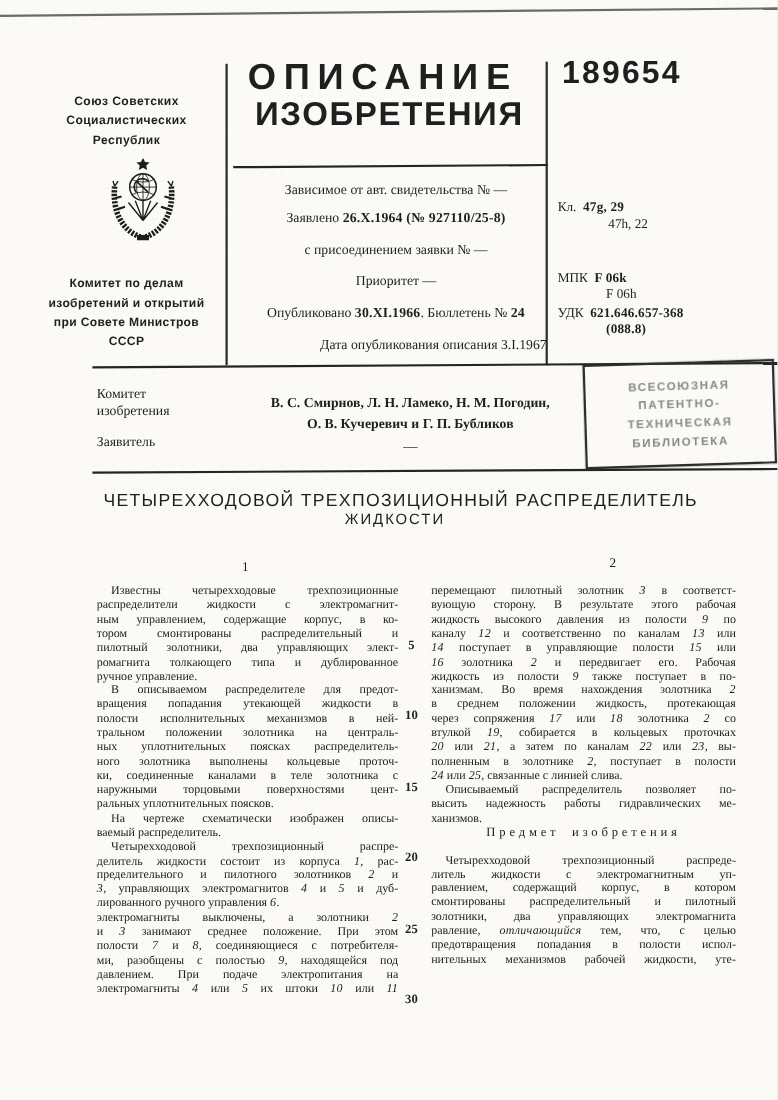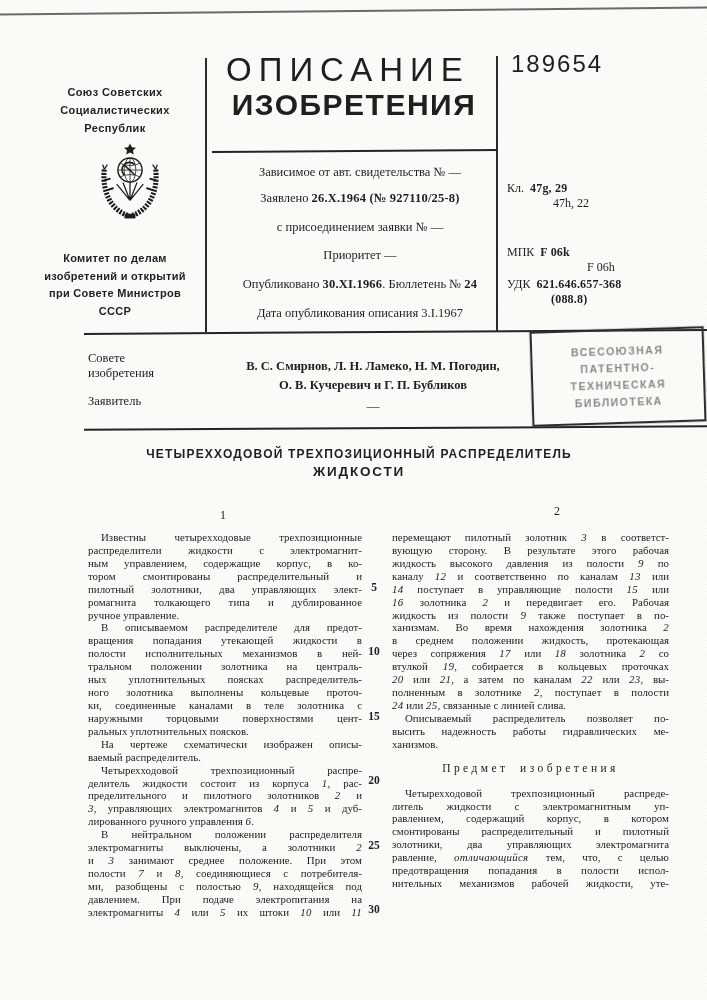--- a/index.html
+++ b/index.html
@@ -26,66 +26,66 @@
 
   
   .vrule{width:1.6px;background:#2a2a2a;}
   #vrule-left{left:205px;top:58px;height:274px;}
   #vrule-right{left:496px;top:56px;height:276px;}
   #subtitle-rule{left:212px;top:150px;width:286px;height:2.2px;background:#242424;transform:rotate(-0.4deg);}
   #hr-authors-top{left:84px;top:331px;width:623px;height:2.4px;background:#242424;transform:rotate(-0.35deg);}
   #hr-authors-bottom{left:84px;top:427px;width:623px;height:2.2px;background:#242424;transform:rotate(-0.3deg);}
 
   
-  #opisanie{left:226px;top:51px;width:288px;font-weight:normal;font-size:33px;letter-spacing:7px;white-space:nowrap;}
+  #opisanie{left:204px;top:51px;width:288px;text-align:center;font-weight:bold;font-size:33px;letter-spacing:7px;white-space:nowrap;}
   #izobreteniya{left:210px;top:88px;width:288px;text-align:center;font-weight:bold;font-size:30px;letter-spacing:1.5px;white-space:nowrap;}
   #subtitle{left:210px;top:130px;width:288px;text-align:center;font-weight:bold;font-size:12.5px;letter-spacing:.8px;white-space:nowrap;}
   #biblio{left:222px;top:163px;width:276px;height:165px;}
   .biblio-line{position:absolute;left:0;width:276px;font-size:12.5px;white-space:nowrap;text-align:center;}
   .biblio-line b{letter-spacing:.2px;}
 
   
-  #doc-number{left:511px;top:50px;font-weight:normal;font-size:24px;letter-spacing:2px;white-space:nowrap;}
+  #doc-number{left:511px;top:50px;font-weight:bold;font-size:29px;letter-spacing:2px;white-space:nowrap;}
   .cls{font-size:12px;white-space:nowrap;}
   .cls b{letter-spacing:.2px;}
   #kl-1{left:507px;top:181px;} #kl-2{left:553px;top:196px;}
-  #mpk-1{left:507px;top:245px;} #mpk-2{left:551px;top:260px;margin-left:36px;}
+  #mpk-1{left:507px;top:245px;} #mpk-2{left:551px;top:260px;}
   #udk-1{left:507px;top:277px;} #udk-2{left:551px;top:292px;}
 
   
   #authors-label{left:88px;top:351px;font-size:12.5px;line-height:15px;}
   #authors-names{left:218px;top:357px;width:310px;text-align:center;font-weight:bold;font-size:12.5px;line-height:19px;}
   #applicant-label{left:88px;top:394px;font-size:12.5px;}
   #applicant-value{left:218px;top:398px;width:310px;text-align:center;font-size:13px;}
 
   
   #stamp{left:531px;top:329px;width:170px;height:91px;border:2.5px solid #2e2e2e;transform:rotate(-1.8deg);
          box-shadow:0 0 0 1px rgba(40,40,40,.15);display:flex;flex-direction:column;justify-content:center;}
   #stamp .stamp-line{text-align:center;font-weight:bold;font-size:10.5px;line-height:17px;letter-spacing:1.5px;
          color:#4a4a4a;opacity:.65;filter:blur(.6px);}
 
   
-  #main-title-1{left:94px;top:447px;width:530px;text-align:center;font-weight:bold;font-size:12px;letter-spacing:1.2px;white-space:nowrap;}
-  #main-title-2{left:94px;top:464px;width:530px;text-align:center;font-weight:bold;font-size:13.5px;letter-spacing:1.8px;}
+  #main-title-1{left:94px;top:447px;width:530px;text-align:center;font-weight:normal;font-size:16px;letter-spacing:1.2px;white-space:nowrap;}
+  #main-title-2{left:94px;top:464px;width:530px;text-align:center;font-weight:normal;font-size:13.5px;letter-spacing:1.8px;}
 
   
   .colmark{width:22px;text-align:center;font-size:12px;}
   #colmark-1{left:212px;top:508px;}
   #colmark-2{left:546px;top:504px;}
   .gutter-num{position:absolute;left:362px;width:24px;text-align:center;font-size:11.5px;font-weight:bold;}
 
   
   .bodycol{font-size:10.9px;line-height:12.92px;color:#1d1d1d;}
   #col1{left:88px;top:531px;width:274px;}
   #col2{left:392px;top:531px;width:277px;}
   .bl{text-align:justify;text-align-last:justify;white-space:normal;}
   .bl.rag{text-align-last:left;}
   .bl.ind{text-indent:13px;}
   .bl i{letter-spacing:.3px;}
-  .bheading{text-align:center;font-size:11.5px;letter-spacing:.3em;word-spacing:.45em;margin-top:11px;margin-bottom:12px;white-space:nowrap;}
+  .bheading{text-align:center;font-size:11.5px;letter-spacing:.3em;word-spacing:.45em;margin-bottom:12px;white-space:nowrap;}
 </style>
 </head>
 <body>
 
 <div id="page">
 
   <div id="artifact-line" class="abs"></div>
 
   <div id="union" class="abs sans">
     <div>Союз Советских</div>
@@ -126,33 +126,33 @@
   <div id="hr-authors-bottom" class="abs"></div>
 
   <div id="opisanie" class="abs sans">ОПИСАНИЕ</div>
   <div id="izobreteniya" class="abs sans">ИЗОБРЕТЕНИЯ</div>
   <div id="biblio" class="abs">
       <div class="biblio-line" style="top: 2px;"><span>Зависимое от авт. свидетельства № —</span></div>
       <div class="biblio-line" style="top: 28px;"><span>Заявлено </span><b>26.X.1964 (№ 927110/25-8)</b></div>
       <div class="biblio-line" style="top: 57px;"><span>с присоединением заявки № —</span></div>
       <div class="biblio-line" style="top: 85px;"><span>Приоритет —</span></div>
       <div class="biblio-line" style="top: 114px;"><span>Опубликовано </span><b>30.XI.1966</b><span>. Бюллетень № </span><b>24</b></div>
-      <div class="biblio-line" style="top: 143px;"><span>Дата опубликования описания 3.I.1967</span></div>
+      <div class="biblio-line" style="top: 143px; margin-left: 34px;"><span>Дата опубликования описания 3.I.1967</span></div>
     </div>
 
   <div id="doc-number" class="abs sans">189654</div>
   <div id="kl-1" class="abs cls"><span>Кл.</span>&nbsp;&nbsp;<b>47g, 29</b></div>
   <div id="kl-2" class="abs cls"><span>47h, 22</span></div>
   <div id="mpk-1" class="abs cls"><span>МПК</span>&nbsp;&nbsp;<b>F 06k</b></div>
   <div id="mpk-2" class="abs cls"><span>F 06h</span></div>
   <div id="udk-1" class="abs cls"><span>УДК</span>&nbsp;&nbsp;<b>621.646.657-368</b></div>
   <div id="udk-2" class="abs cls"><b>(088.8)</b></div>
 
   <div id="authors-label" class="abs">
-    <div>Совете</div>
+    <div>Комитет</div>
     <div>изобретения</div>
   </div>
   <div id="authors-names" class="abs">
     <div>В. С. Смирнов, Л. Н. Ламеко, Н. М. Погодин,</div>
     <div>О. В. Кучеревич и Г. П. Бубликов</div>
   </div>
   <div id="applicant-label" class="abs">Заявитель</div>
   <div id="applicant-value" class="abs">—</div>
 
   <div id="stamp" class="abs sans">
@@ -185,21 +185,20 @@
       <div class="bl">ки, соединенные каналами в теле золотника с</div>
       <div class="bl">наружными торцовыми поверхностями цент-</div>
       <div class="bl rag">ральных уплотнительных поясков.</div>
       <div class="bl ind">На чертеже схематически изображен описы-</div>
       <div class="bl rag">ваемый распределитель.</div>
       <div class="bl ind">Четырехходовой трехпозиционный распре-</div>
       <div class="bl">делитель жидкости состоит из корпуса <i>1</i>, рас-</div>
       <div class="bl">пределительного и пилотного золотников <i>2</i> и</div>
       <div class="bl"><i>3</i>, управляющих электромагнитов <i>4</i> и <i>5</i> и дуб-</div>
       <div class="bl rag">лированного ручного управления <i>6</i>.</div>
-      <div class="bl ind">В нейтральном положении распределителя</div>
       <div class="bl">электромагниты выключены, а золотники <i>2</i></div>
       <div class="bl">и <i>3</i> занимают среднее положение. При этом</div>
       <div class="bl">полости <i>7</i> и <i>8</i>, соединяющиеся с потребителя-</div>
       <div class="bl">ми, разобщены с полостью <i>9</i>, находящейся под</div>
       <div class="bl">давлением. При подаче электропитания на</div>
       <div class="bl">электромагниты <i>4</i> или <i>5</i> их штоки <i>10</i> или <i>11</i></div>
     </div>
   <div id="col2" class="abs bodycol">
       <div class="bl">перемещают пилотный золотник <i>3</i> в соответст-</div>
       <div class="bl">вующую сторону. В результате этого рабочая</div>

